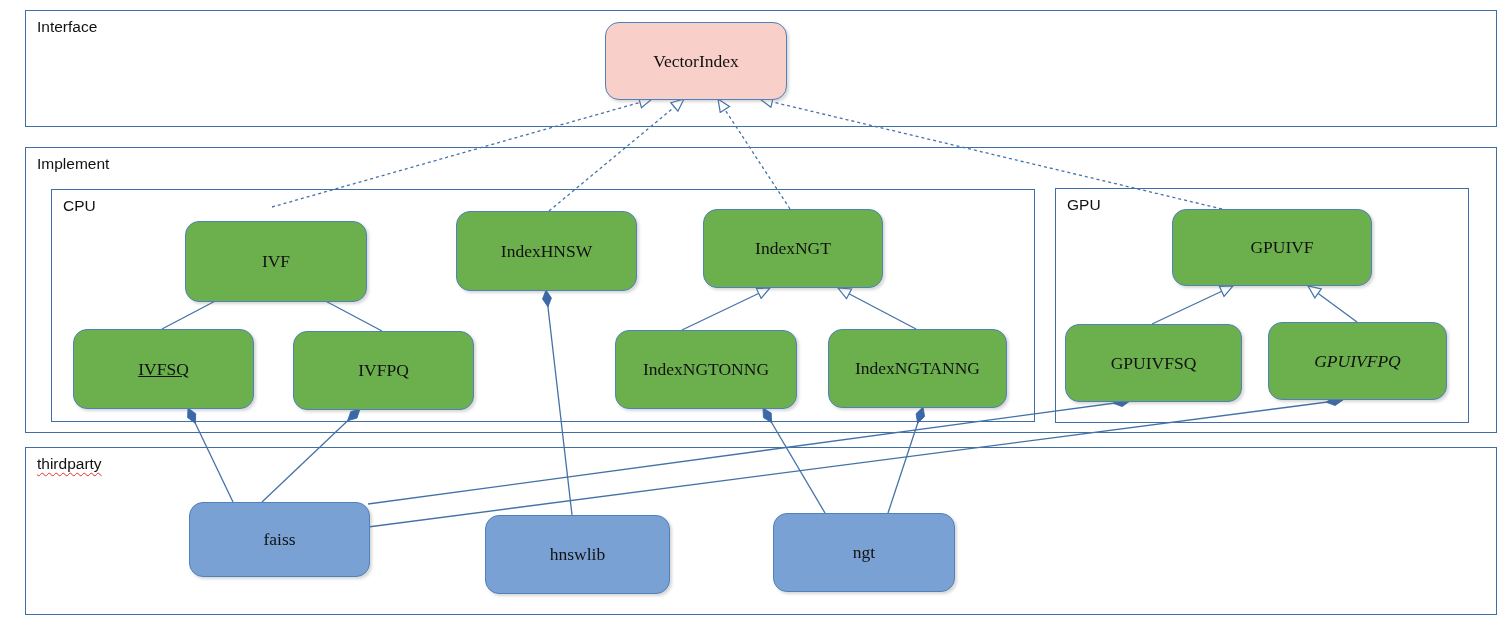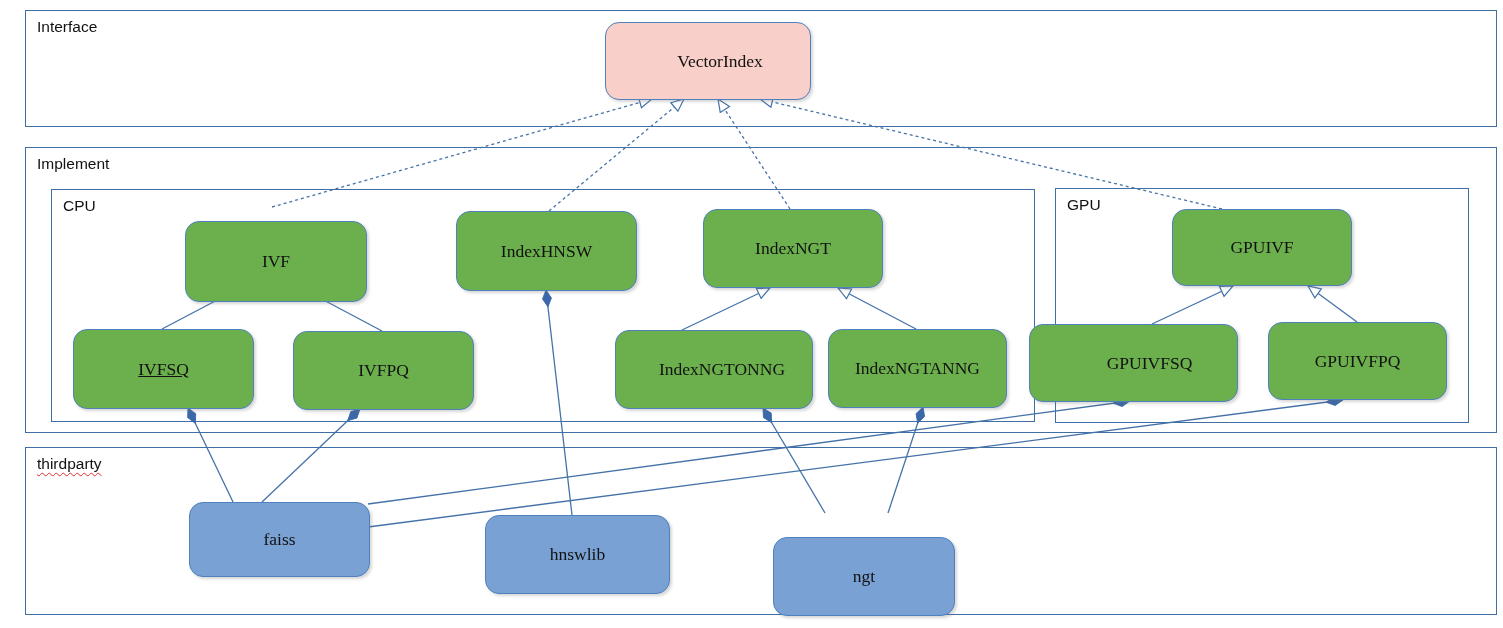--- a/index.html
+++ b/index.html
@@ -32,36 +32,36 @@
   .node{
     position:absolute;z-index:3;border-radius:14px;
     border:1.5px solid #4f81bd;
     display:flex;align-items:center;justify-content:center;
     font-family:"Liberation Serif",serif;font-size:17.5px;color:#111;
     box-shadow:2px 2px 3px rgba(110,110,110,0.28);
     text-align:center;
   }
   .node.green{background:#6cb04e;}
   .node.blue {background:#7aa1d4;}
-  .node.pink {background:#f8cfc9;padding-left:24px;}
+  .node.pink {background:#f8cfc9;}
 
   #n-vectorindex {left:605px; top:22px;  width:180px; height:76px;}
   #n-ivf         {left:185px; top:221px; width:180px; height:79px;}
   #n-indexhnsw   {left:456px; top:211px; width:179px; height:78px;}
   #n-indexngt    {left:703px; top:209px; width:178px; height:77px;}
-  #n-gpuivf      {left:1172px;top:209px; width:178px; height:75px;}
+  #n-gpuivf      {left:1172px;top:209px; width:178px; height:75px;padding-left:20px;}
   #n-ivfsq       {left:73px;  top:329px; width:179px; height:78px;text-decoration:underline;}
   #n-ivfpq       {left:293px; top:331px; width:179px; height:77px;}
-  #n-indexngtonng{left:615px; top:330px; width:180px; height:77px;padding-left:16px;}
+  #n-indexngtonng{left:615px; top:330px; width:180px; height:77px;}
   #n-indexngtanng{left:828px; top:329px; width:177px; height:77px;}
-  #n-gpuivfsq    {left:1029px;top:324px; width:175px; height:76px;padding-left:32px;}
-  #n-gpuivfpq    {left:1268px;top:322px; width:177px; height:76px;}
+  #n-gpuivfsq    {left:1065px;top:324px; width:175px; height:76px;}
+  #n-gpuivfpq    {left:1268px;top:322px; width:177px; height:76px;font-style:italic;}
   #n-faiss       {left:189px; top:502px; width:179px; height:73px;}
   #n-hnswlib     {left:485px; top:515px; width:183px; height:77px;}
-  #n-ngt         {left:773px; top:513px; width:180px; height:77px;margin-top:24px;}
+  #n-ngt         {left:773px; top:513px; width:180px; height:77px;}
 </style>
 </head>
 <body>
 
 <div class="container" id="c-interface">
   <span class="container-label">Interface</span>
 </div>
 <div class="container" id="c-implement">
   <span class="container-label">Implement</span>
 </div>

